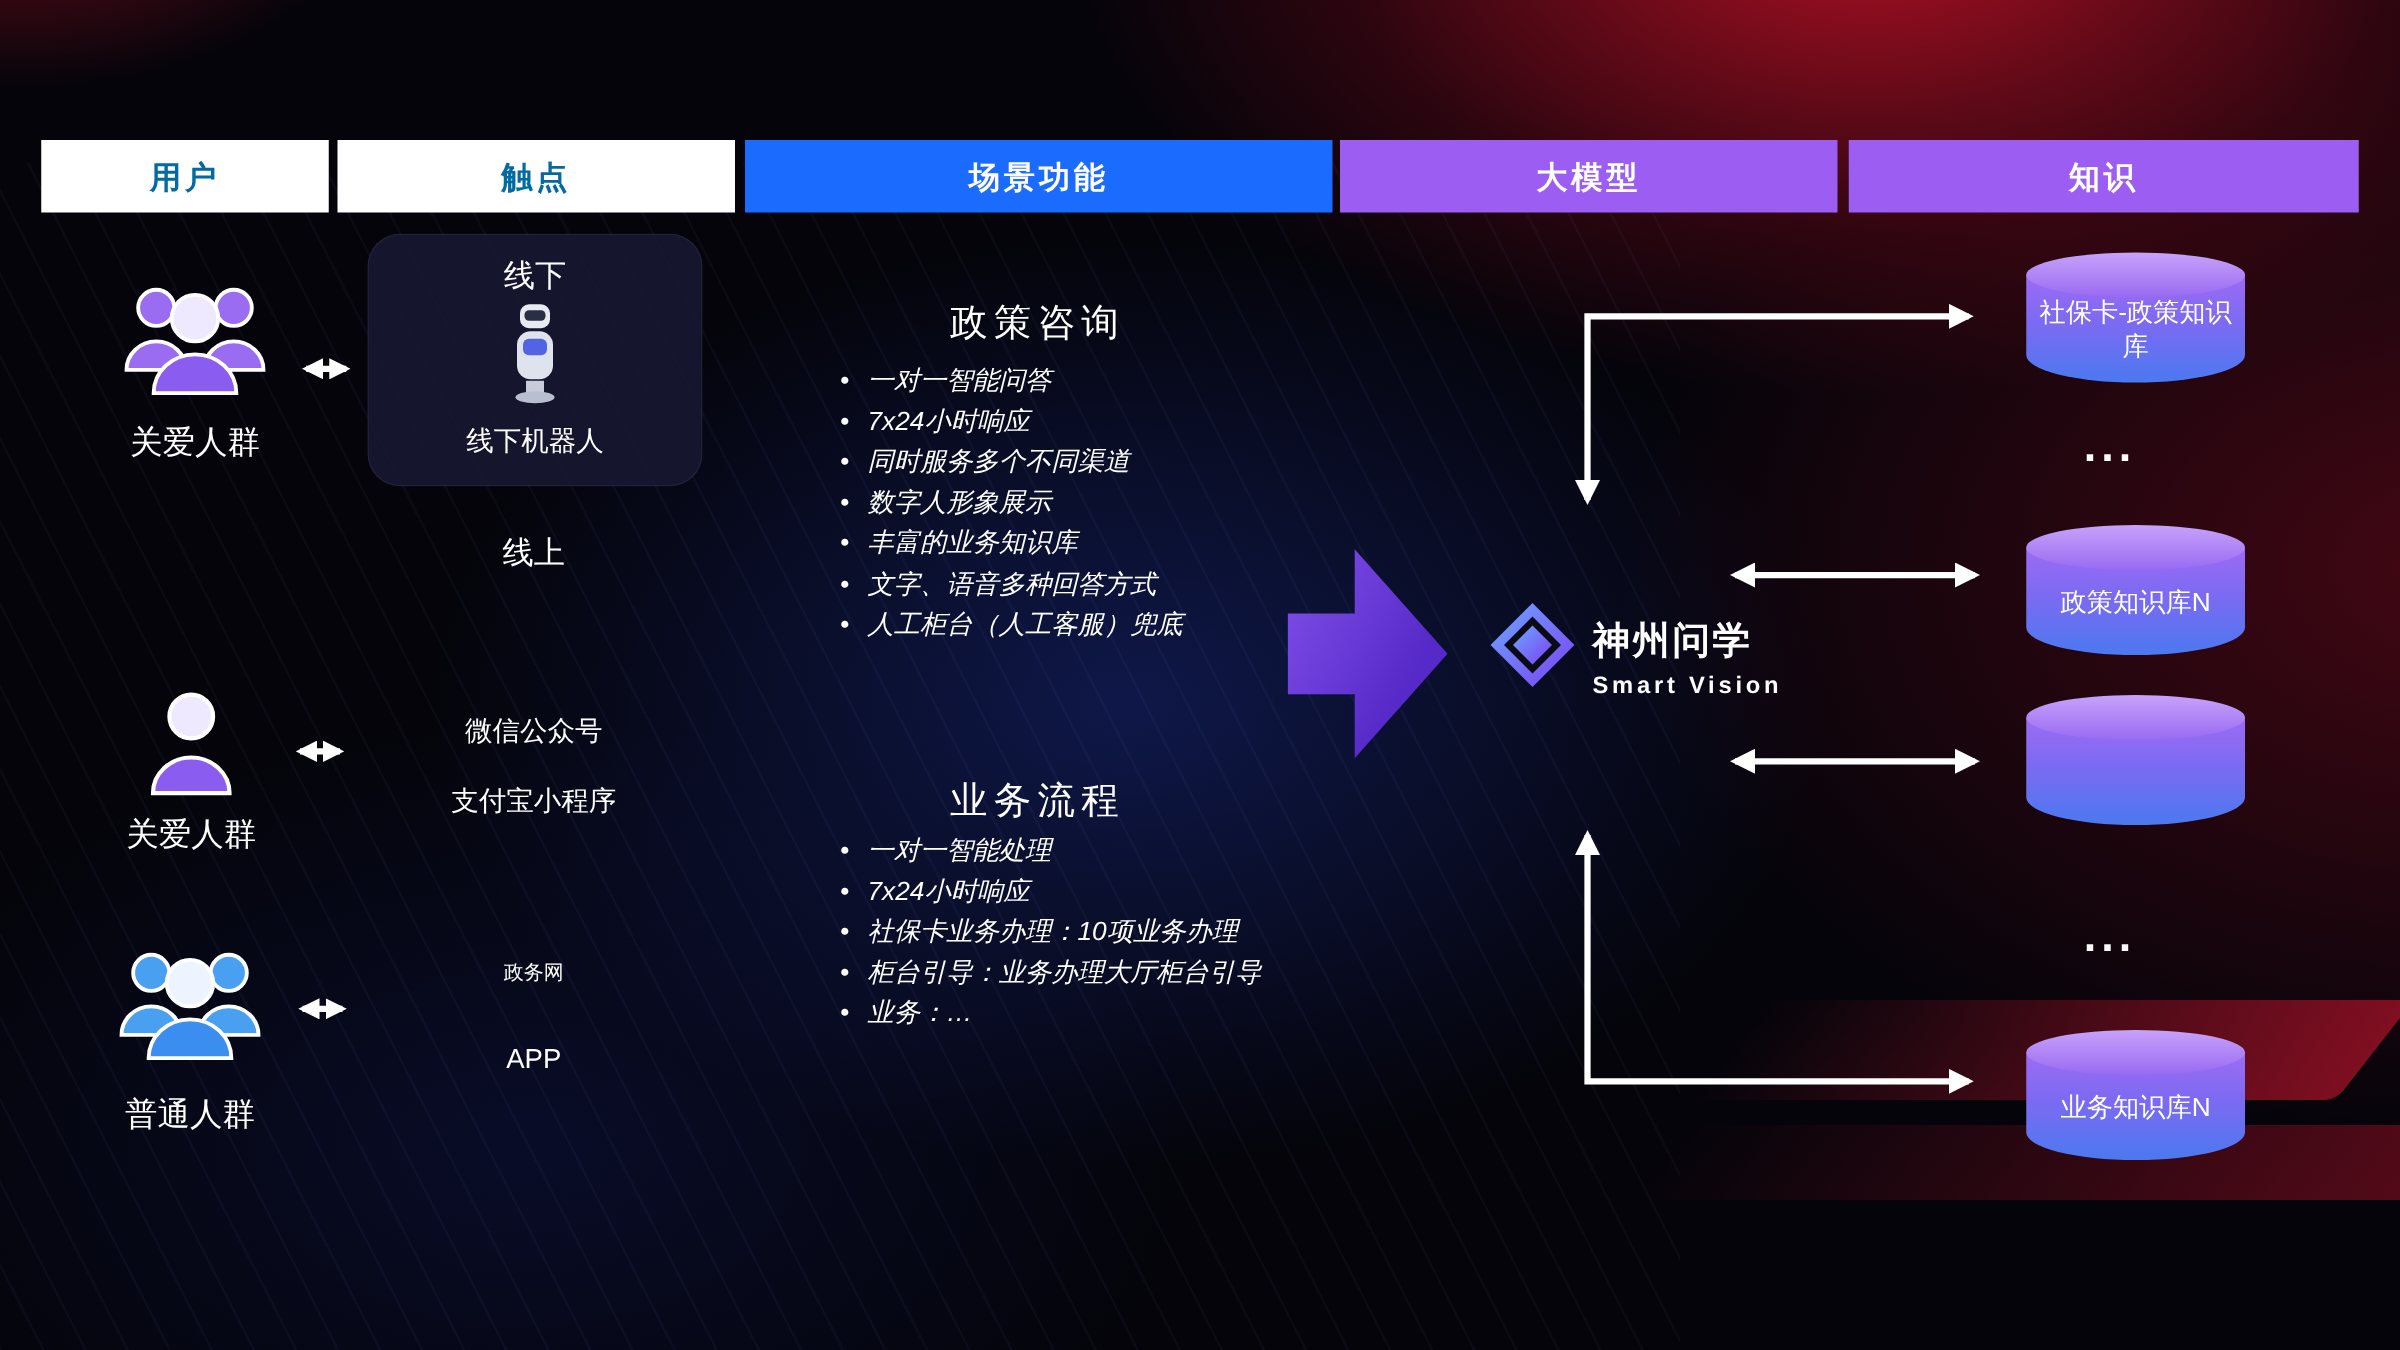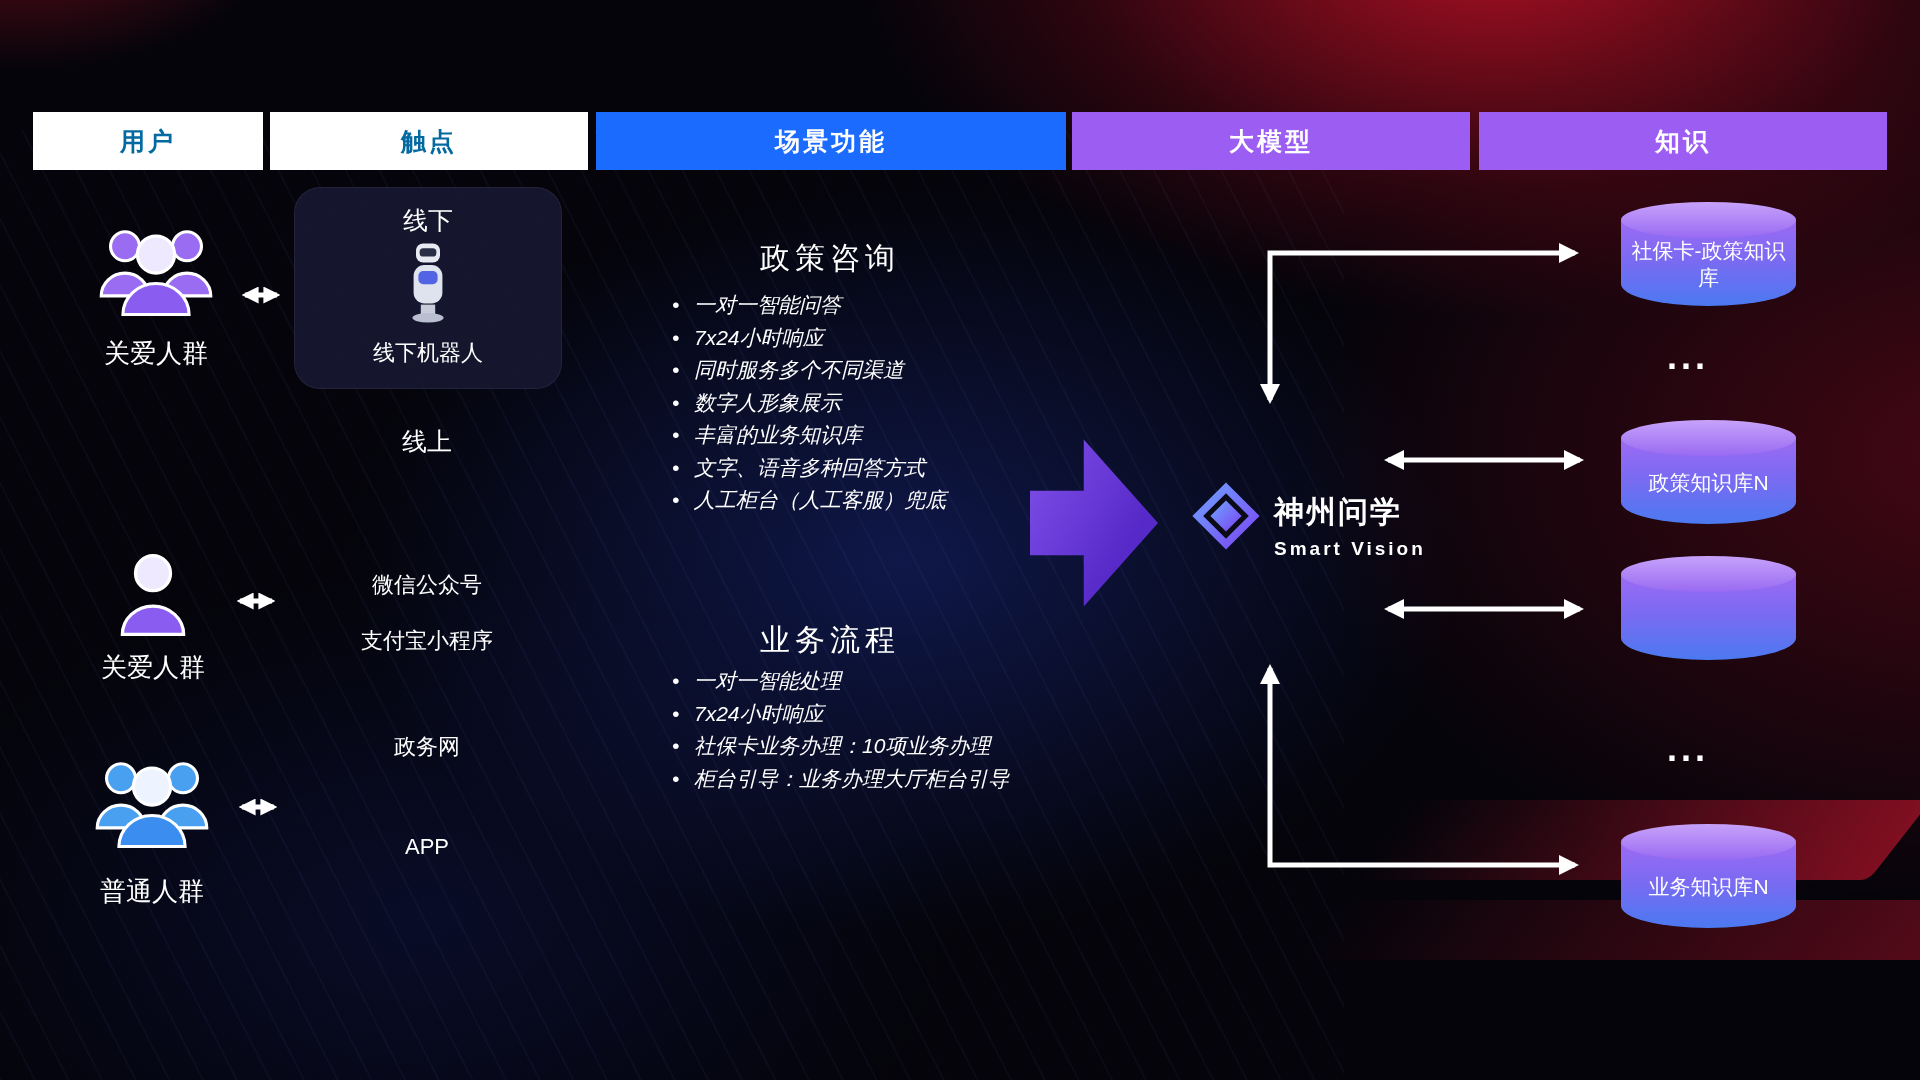--- a/index.html
+++ b/index.html
@@ -59,21 +59,21 @@
     background:rgba(24,24,50,.88); border:1px solid rgba(255,255,255,.06);
     border-radius:26px;
   }
   .offline-title { position:absolute; top:16px; left:0; width:100%; text-align:center; font-size:25px; }
   .robot-box { position:absolute; top:52px; left:0; width:100%; height:90px; display:flex; justify-content:center; }
   .offline-robot-label { position:absolute; top:150px; left:0; width:100%; text-align:center; font-size:22px; }
   .tp-text { position:absolute; left:294px; width:266px; text-align:center; color:#fff; }
   .tp-online { top:425px; font-size:25px; }
   .tp-wechat { top:570px; font-size:22px; }
   .tp-alipay { top:626px; font-size:22px; }
-  .tp-gov    { top:732px; font-size:22px; }
+  .tp-gov    { top:768px; font-size:16px; }
   .tp-app    { top:834px; font-size:22px; }
 
   
   .scene-h { position:absolute; left:630px; width:400px; text-align:center;
              font-size:30px; letter-spacing:5px; color:#fff;margin-top:28px; }
   .scene-h1 { top:210px; }
   .scene-h2 { top:592px; }
   .scene-list { position:absolute; left:672px; width:460px; margin:0; padding:0; list-style:none;
                 font-size:21px; line-height:32.5px; color:#fff;font-style:italic; }
   .scene-list-1 { top:289px; }
@@ -228,20 +228,21 @@
     <li>丰富的业务知识库</li>
     <li>文字、语音多种回答方式</li>
     <li>人工柜台（人工客服）兜底</li>
   </ul>
   <div class="scene-h scene-h2">业务流程</div>
   <ul class="scene-list scene-list-2">
     <li>一对一智能处理</li>
     <li>7x24小时响应</li>
     <li>社保卡业务办理：10项业务办理</li>
     <li>柜台引导：业务办理大厅柜台引导</li>
+    <li>业务：…</li>
   </ul>
 
   <div class="flow-arrow"></div>
 
   <div class="logo-icon">
     <svg viewBox="0 0 60 60" width="72" height="72">
       <defs>
         <linearGradient id="lg1" x1="0" y1="0" x2="1" y2="1">
           <stop offset="0" stop-color="#6ea8ff"></stop>
             <stop offset="1" stop-color="#7b3ff2"></stop>

